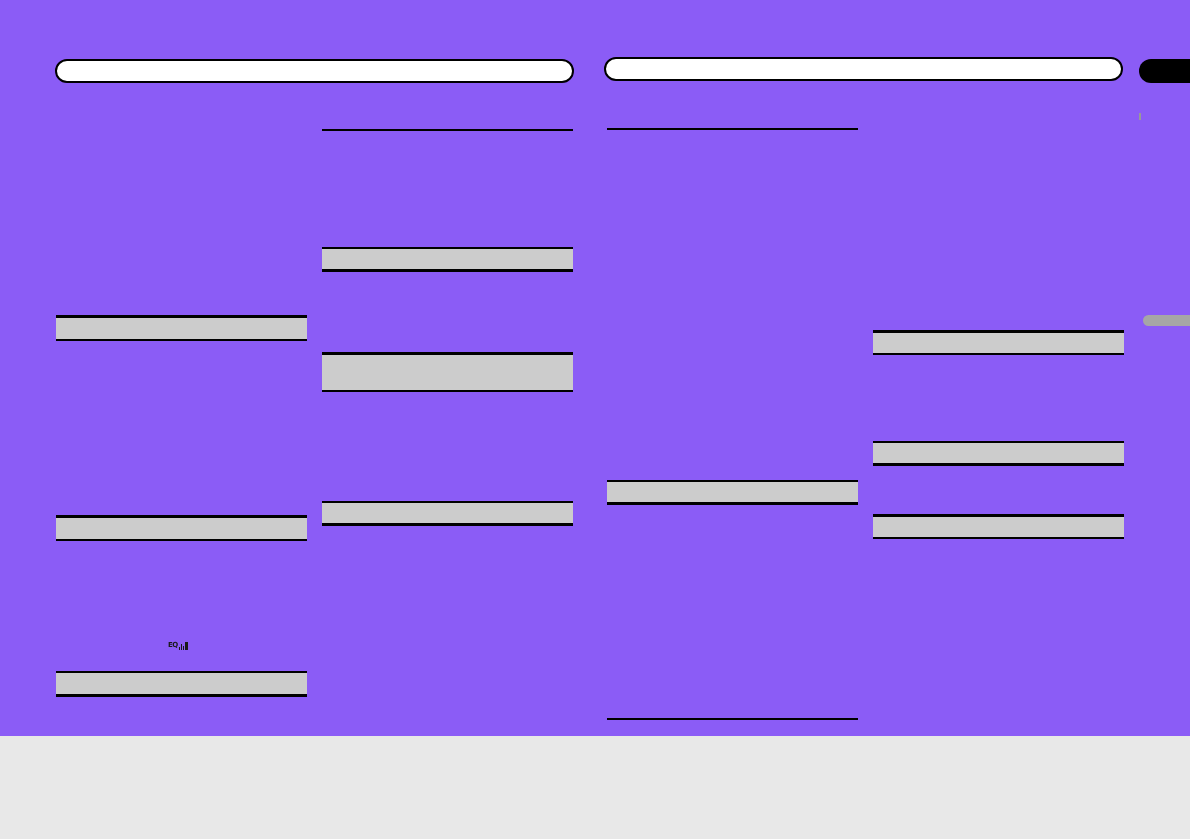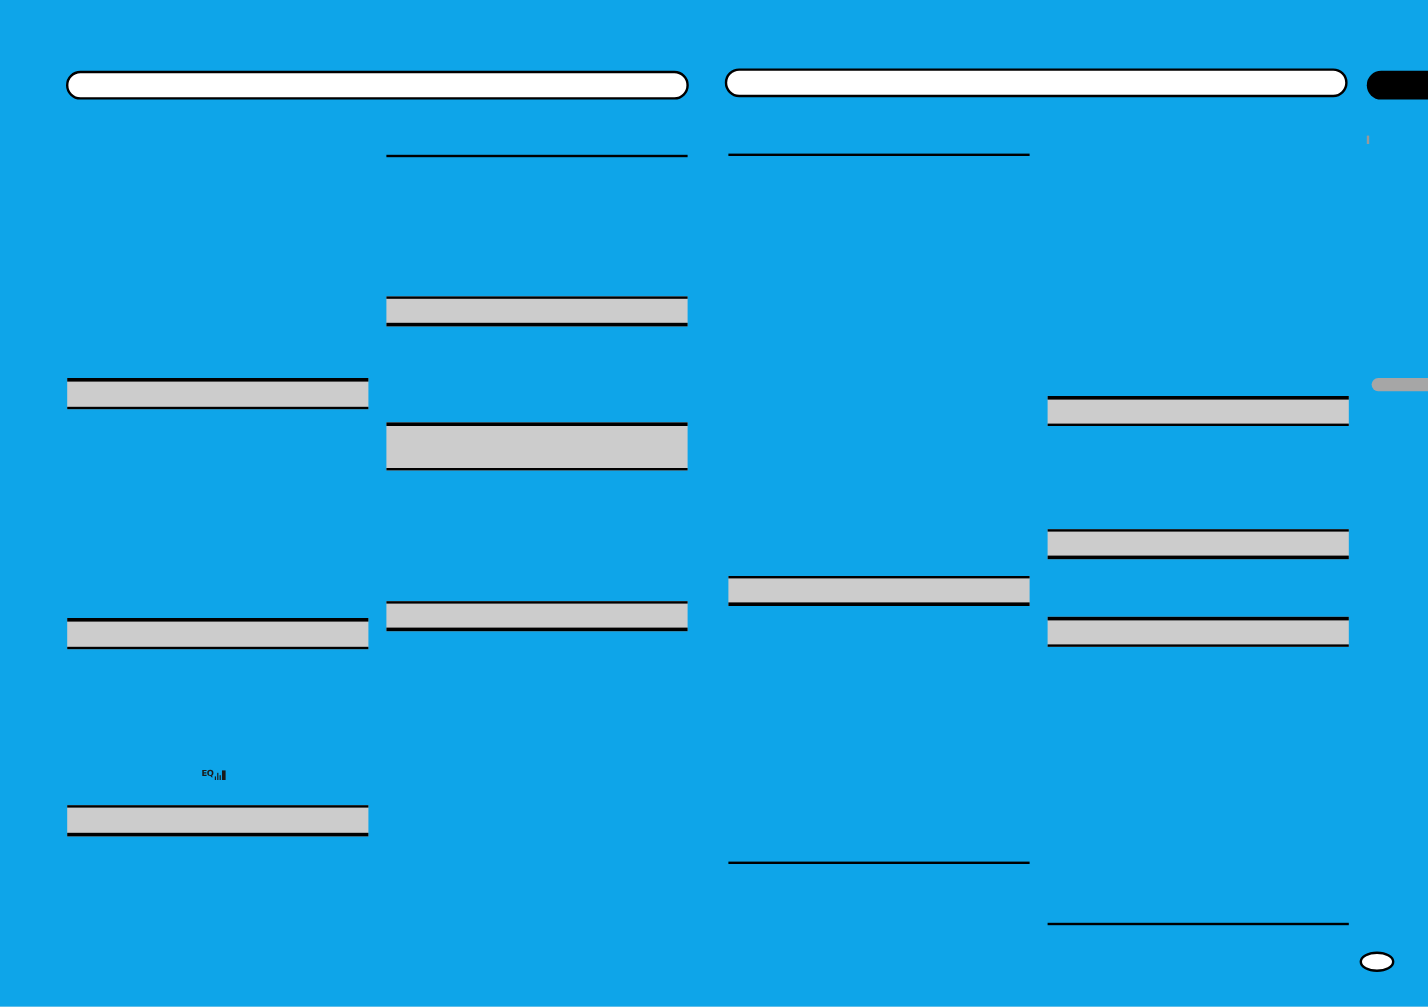--- a/index.html
+++ b/index.html
@@ -1,20 +1,20 @@
 <!DOCTYPE html>
 <html><head>
 <meta charset="utf-8">
 <style>
   html, body { margin: 0; padding: 0; background: #e8e8e8; }
   #canvas {
     position: relative;
     width: 1190px;
-    height: 839px;
-    background: #0ea5e9;
+    height: 736px;
+    background: #8b5cf6;
     overflow: hidden;
     font-family: "DejaVu Sans", "Liberation Sans", sans-serif;
   }
   #canvas * { box-sizing: border-box; }
 
   .abs { position: absolute; }
 
   
   .title-pill {
     border: 2px solid #000;

